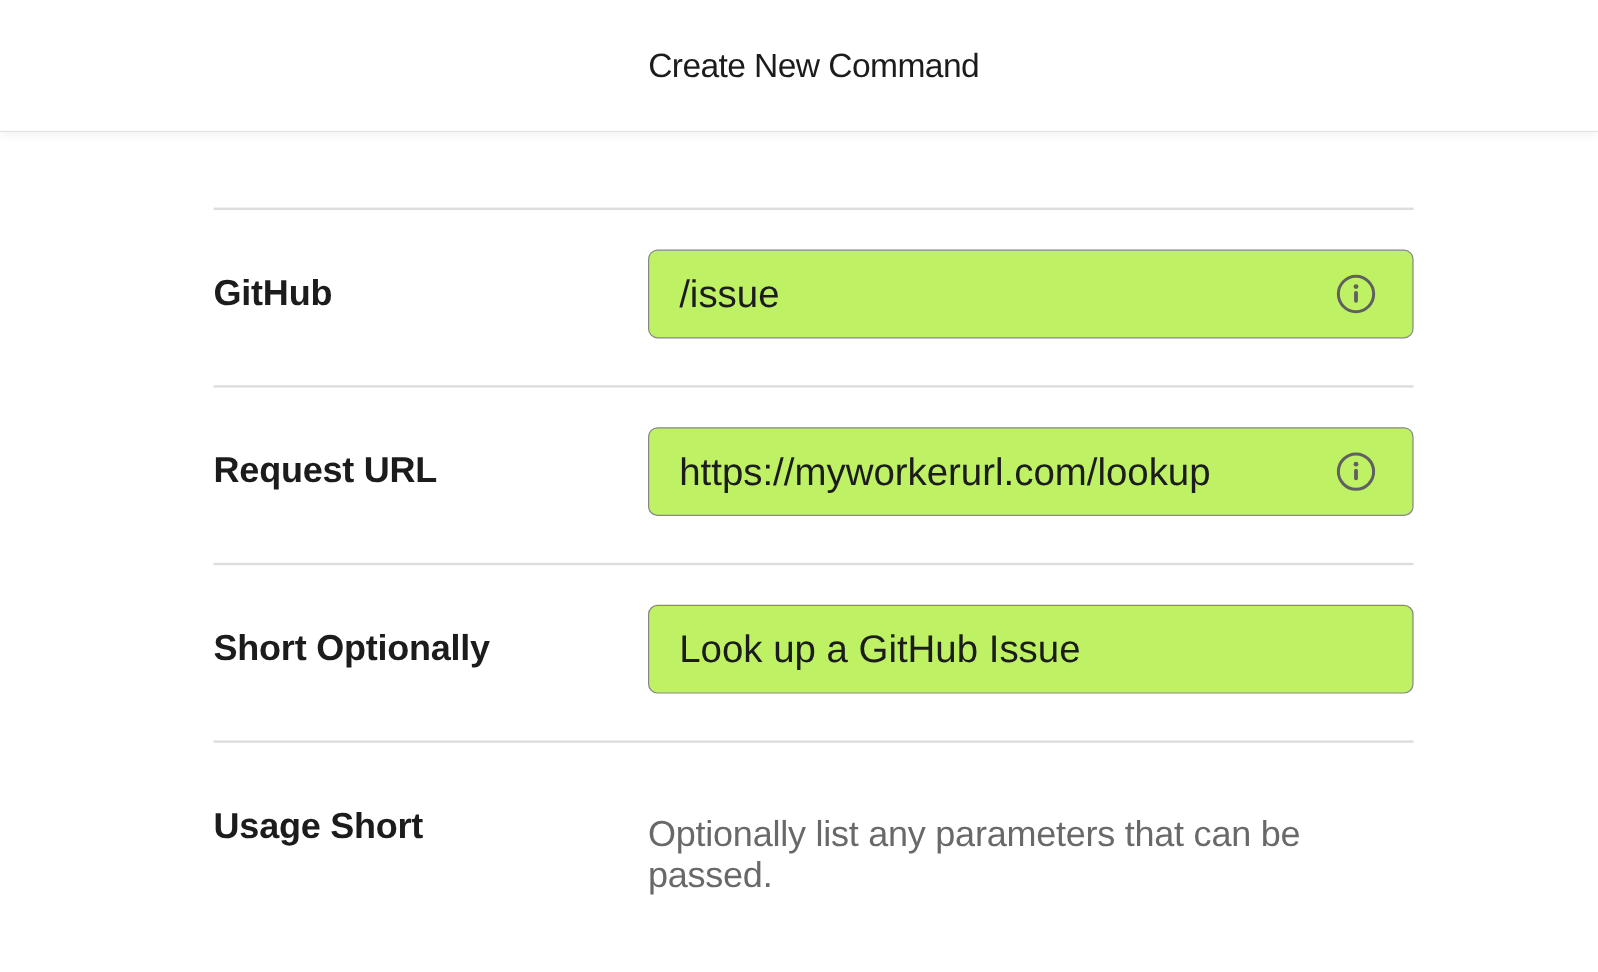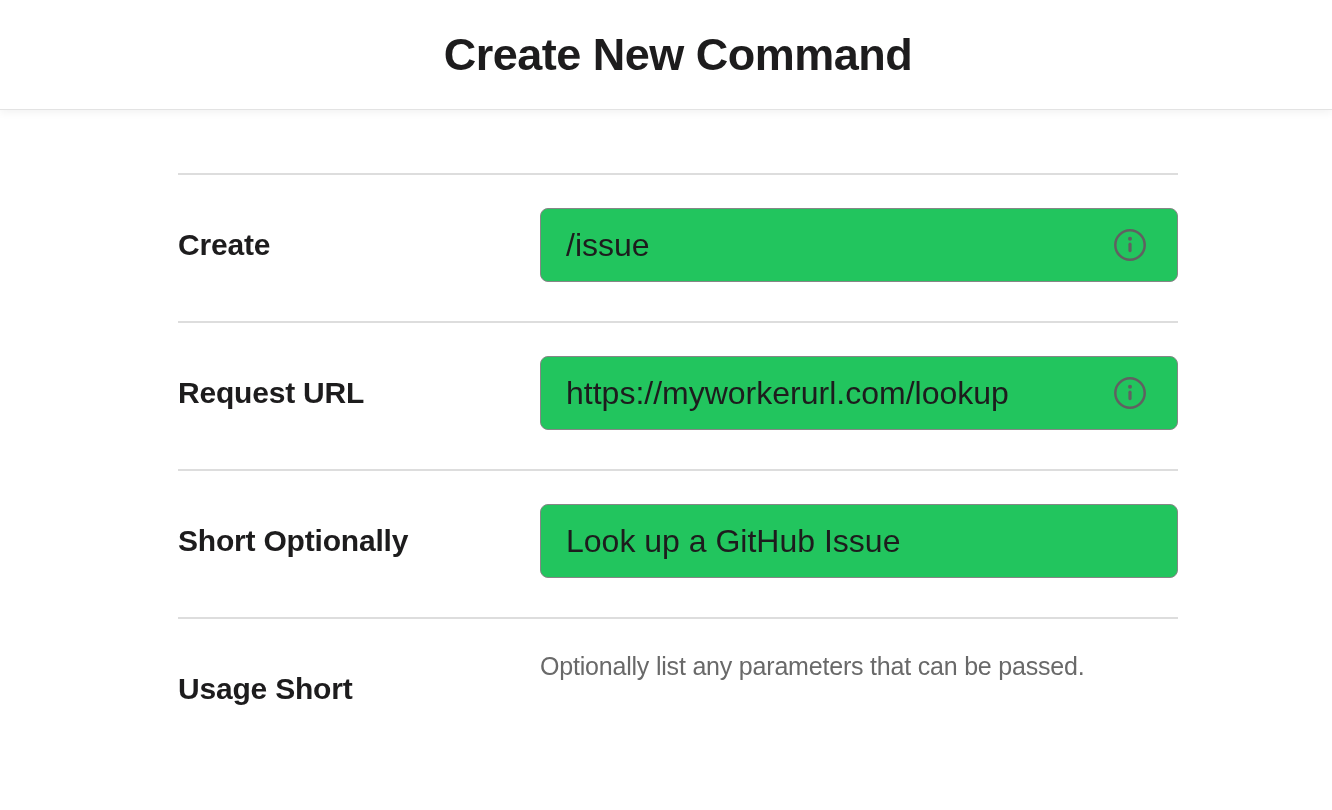--- a/index.html
+++ b/index.html
@@ -17,22 +17,22 @@
     align-items: center;
     justify-content: center;
     padding-left: 24px; 
     background: #ffffff;
     border-bottom: 1px solid #e3e3e3;
     box-shadow: 0 3px 8px rgba(0,0,0,0.05);
     position: relative;
     z-index: 2;
   }
   .page-title {
-    font-size: 45px;
-    font-weight: 700;
+    font-size: 28px;
+    font-weight: 400;
     letter-spacing: -0.5px;
     color: #1d1c1d;
   }
   .content {
     margin-left: 178px;
     width: 1000px;
     padding-top: 63px;
   }
   .row {
     border-top: 2px solid #dddddd;
@@ -50,55 +50,56 @@
     letter-spacing: -0.2px;
     color: #1d1c1d;
   }
   .field { flex: 1; }
   .input-wrap { position: relative; }
   .text-input {
     width: 100%;
     height: 74px;
     border: 1.5px solid #868686;
     border-radius: 8px;
-    background: #22c55e;
+    background: #bef264;
     padding: 0 72px 0 25px;
     font-family: "Liberation Sans", sans-serif;
     font-size: 32px;
     color: #1d1c1d;
     outline: none;
   }
   .text-input.no-icon { padding-right: 7px; }
   .info-icon {
     position: absolute;
     right: 31px;
     top: 50%;
     transform: translateY(-50%);
     width: 34px;
     height: 34px;
     cursor: pointer;
     display: block;
   }
   .hint {
-    font-size: 25px;
+    margin-top: 27px;
+    font-size: 30px;
     color: #696969;
     letter-spacing: -0.2px;
   }
 </style>
 </head>
 <body>
 
 <div class="header">
   <h1 class="page-title">Create New Command</h1>
 </div>
 
 <div class="content">
 
   <div class="row">
-    <div class="label">Create</div>
+    <div class="label">GitHub</div>
     <div class="field">
       <div class="input-wrap">
         <input class="text-input" type="text" value="/issue" style="">
         <svg class="info-icon" viewBox="0 0 34 34">
           <circle cx="17" cy="17" r="14.7" fill="none" stroke="#616061" stroke-width="2.5"></circle>
           <circle cx="17" cy="10.8" r="2" fill="#616061"></circle>
           <rect x="15.4" y="14.6" width="3.2" height="9.6" rx="1.6" fill="#616061"></rect>
         </svg>
       </div>
     </div>

